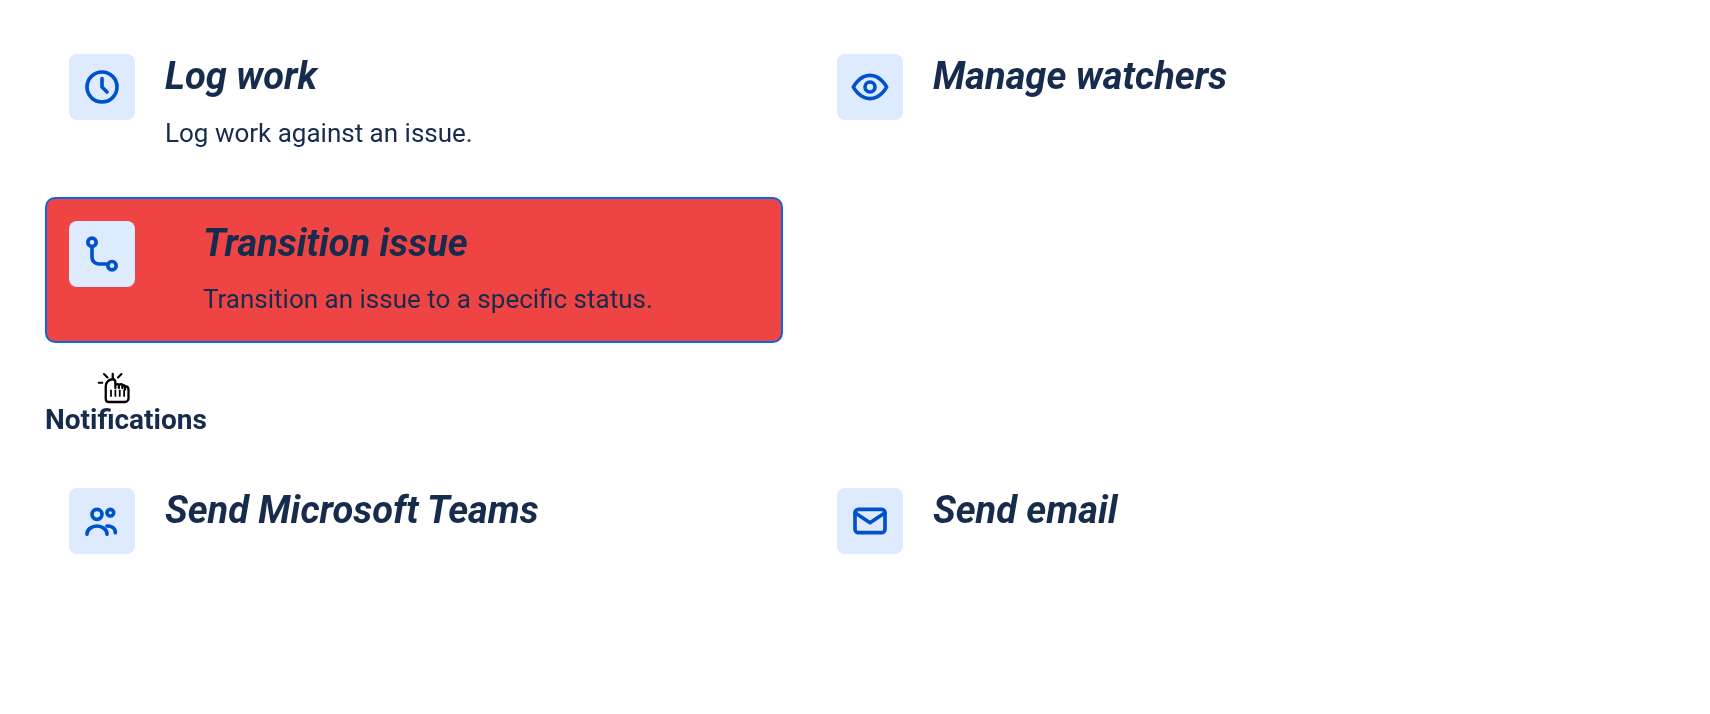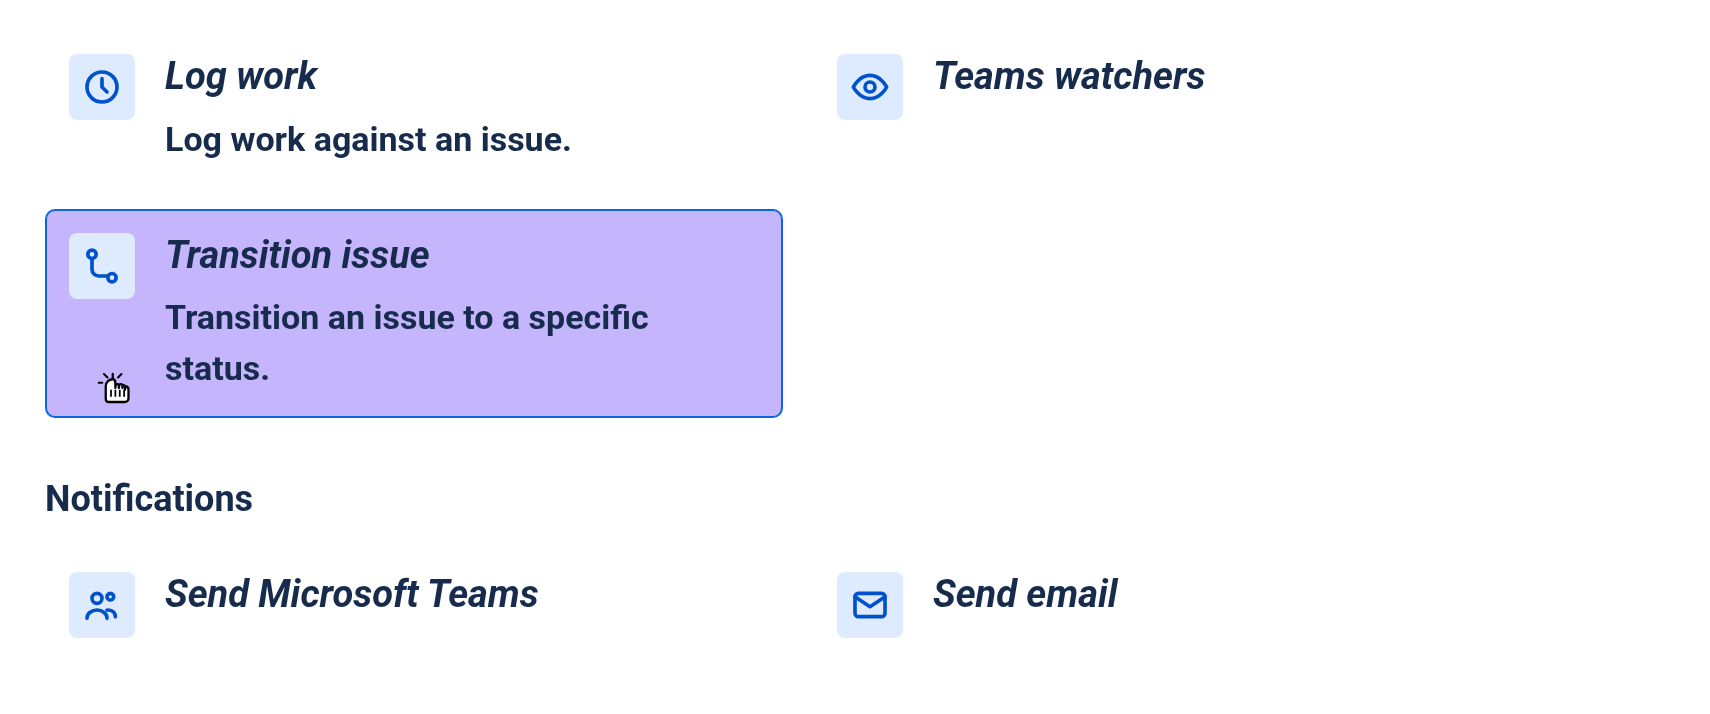--- a/index.html
+++ b/index.html
@@ -23,21 +23,22 @@
       display: flex;
       align-items: flex-start;
       padding: 22px 22px;
       border-radius: 10px;
       border: 2px solid transparent;
       width: 738px;
       cursor: pointer;
     }
     .card.selected {
       border: 2px solid #0C66E4;
-      background: #c4b5fd;
+      background: #ef4444;
+      gap: 38px;
     }
     .icon-wrap {
       width: 66px;
       height: 66px;
       min-width: 66px;
       border-radius: 8px;
       background: #DEEBFF;
       display: flex;
       align-items: center;
       justify-content: center;
@@ -54,27 +55,27 @@
     }
     .card-title {
       font-size: 38px;
       font-weight: 700;
       color: #172B4D;
       margin-bottom: 14px;
       line-height: 1.2;
       font-style: italic;
     }
     .card-desc {
-      font-size: 34px;
-      font-weight: 700;
+      font-size: 26px;
+      font-weight: 400;
       color: #172B4D;
       line-height: 1.5;
     }
     .section-heading {
-      font-size: 36px;
+      font-size: 28px;
       font-weight: 700;
       color: #172B4D;
       margin-top: 60px;
       margin-bottom: 28px;
     }
     .cursor-overlay {
       position: absolute;
       left: 97px;
       top: 372px;
       pointer-events: none;
@@ -98,21 +99,21 @@
   </div>
 
   <div class="card">
     <div class="icon-wrap">
       <svg viewBox="0 0 24 24" stroke-width="2.2" stroke-linecap="round" stroke-linejoin="round">
         <path d="M2 12s3.5-7 10-7 10 7 10 7-3.5 7-10 7S2 12 2 12z"></path>
         <circle cx="12" cy="12" r="3"></circle>
       </svg>
     </div>
     <div class="card-content">
-      <div class="card-title">Teams watchers</div>
+      <div class="card-title">Manage watchers</div>
     </div>
   </div>
 </div>
 
 <div class="row">
   <div class="card selected">
     <div class="icon-wrap">
       <svg viewBox="0 0 24 24" stroke-width="2.2" stroke-linecap="round" stroke-linejoin="round">
         <circle cx="6" cy="5" r="2.5"></circle>
         <circle cx="18" cy="19" r="2.5"></circle>

